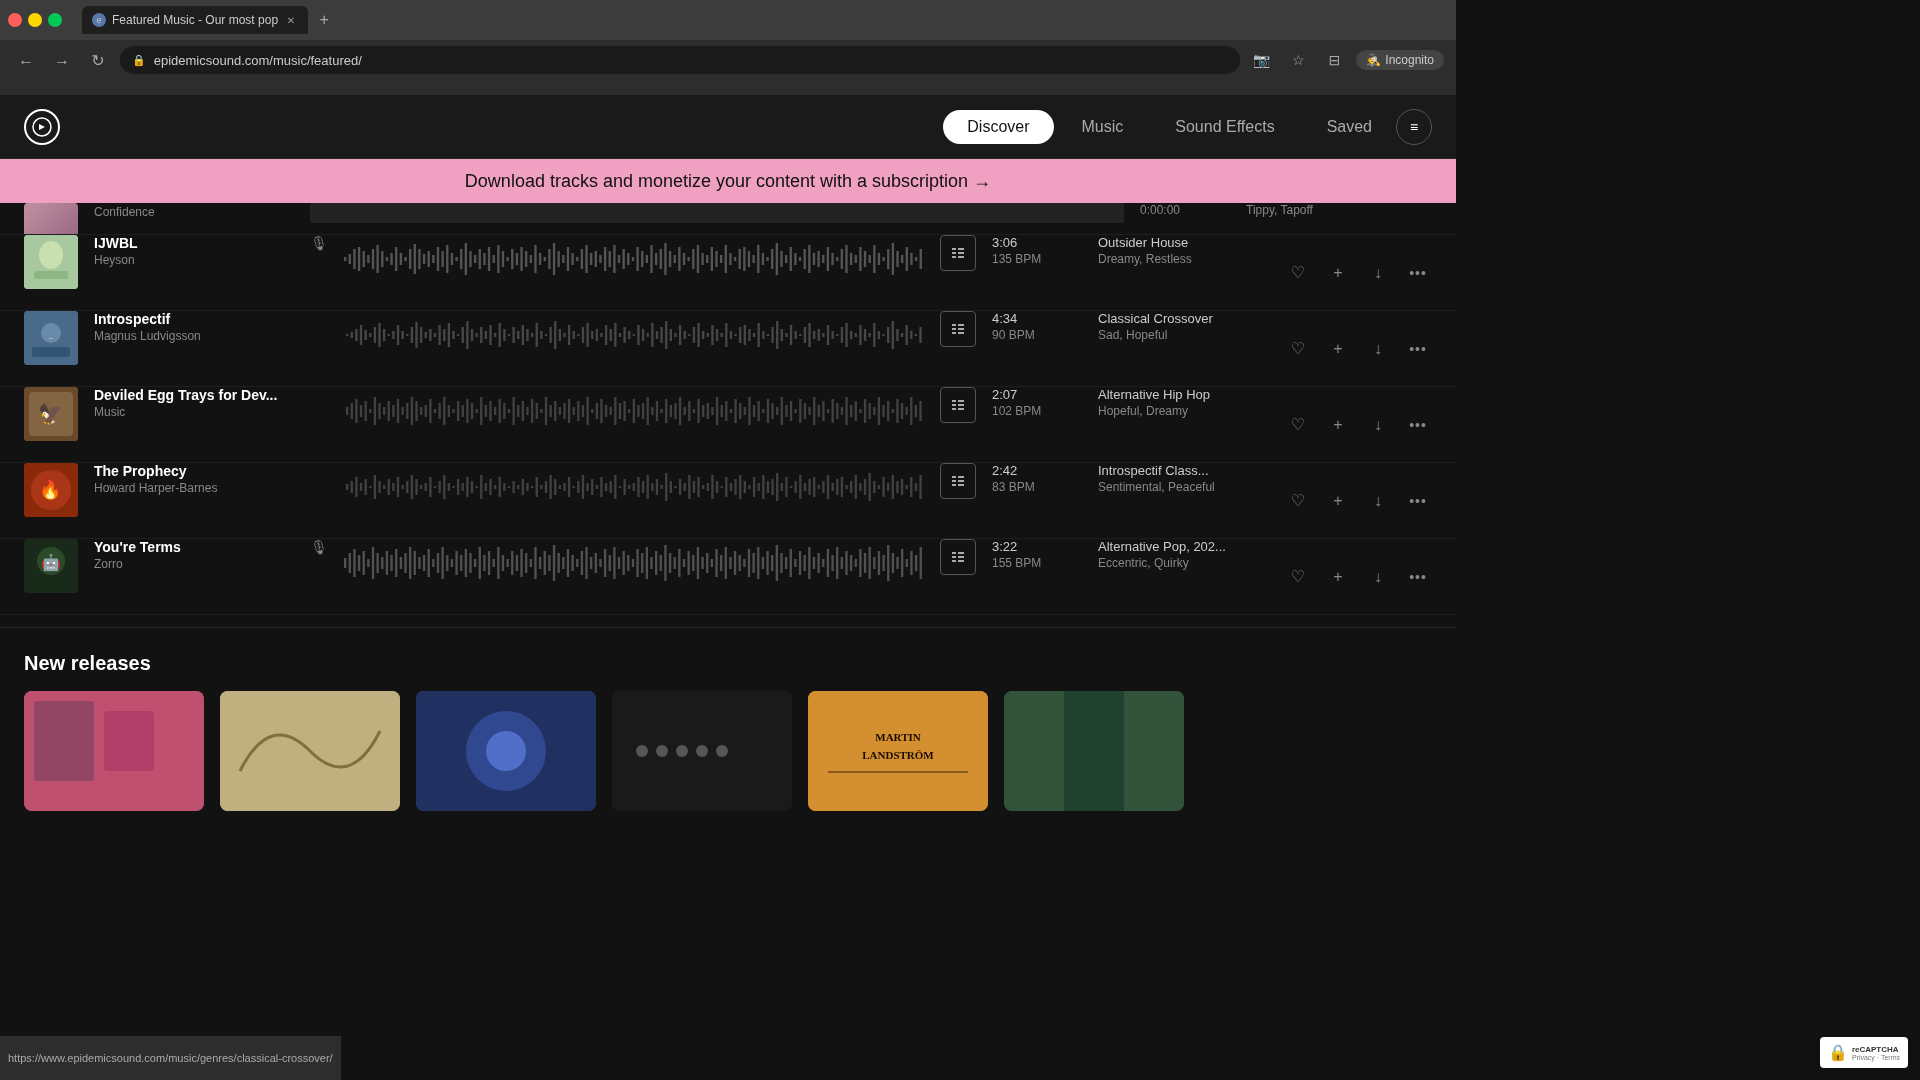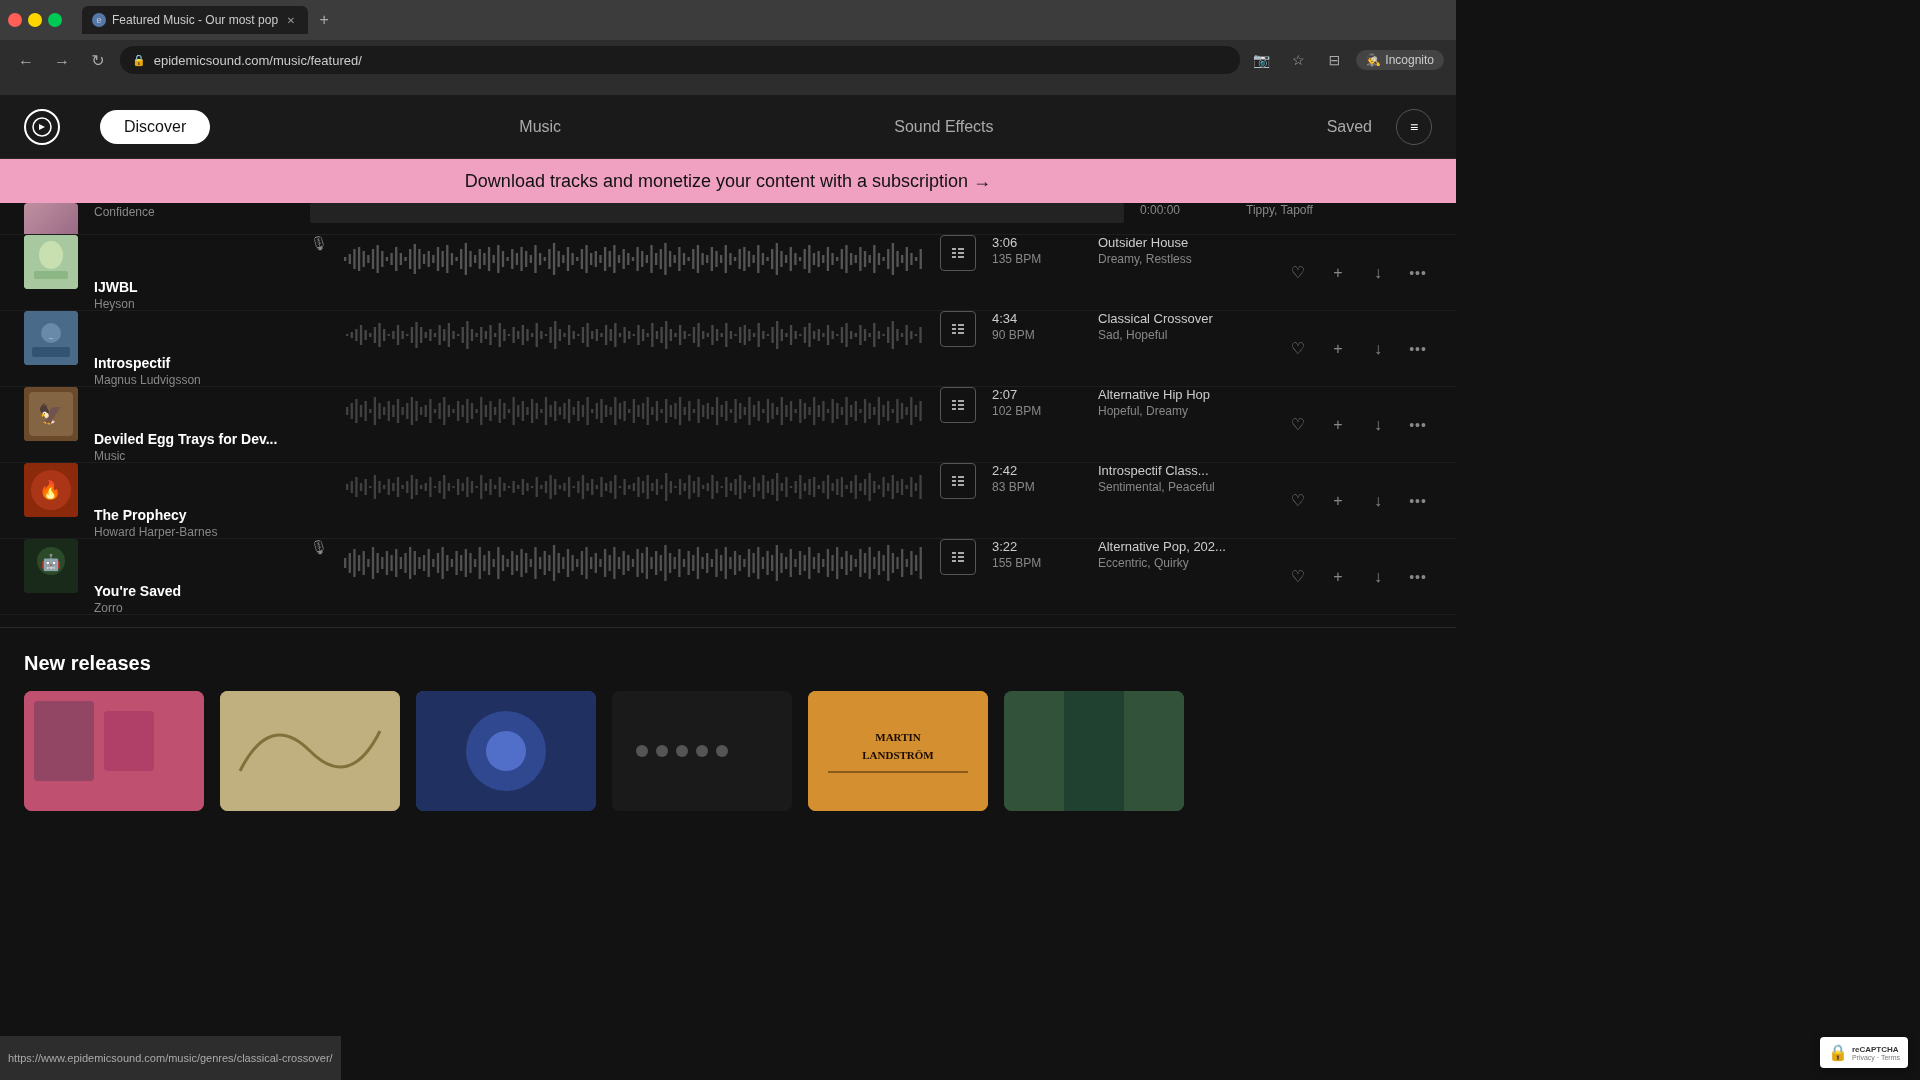--- a/index.html
+++ b/index.html
@@ -160,21 +160,21 @@
       border-radius: 50%;
       border: 2px solid #fff;
       display: flex; align-items: center; justify-content: center;
       font-size: 20px;
       color: #fff;
     }
     .nav-tabs {
       display: flex;
       gap: 4px;
       flex: 1;
-      justify-content: space-between;
+      justify-content: flex-end;
     }
     .nav-tab {
       padding: 8px 24px;
       border-radius: 20px;
       font-size: 16px;
       font-weight: 500;
       cursor: pointer;
       color: #aaa;
       transition: all 0.2s;
       border: none;
@@ -254,21 +254,20 @@
       width: 200px;
       flex-shrink: 0;
     }
     .track-title {
       font-size: 14px;
       font-weight: 600;
       color: #fff;
       white-space: nowrap;
       overflow: hidden;
       text-overflow: ellipsis;
-      margin-top: 44px;
     }
     .track-artist {
       font-size: 12px;
       color: #888;
       margin-top: 2px;
     }
     .track-mic-icon {
       color: #888;
       font-size: 14px;
       flex-shrink: 0;
@@ -1157,21 +1156,21 @@
 
     <div class="track-row">
       <div class="track-thumb thumb-youre-fake">
         <svg width="54" height="54">
             <rect width="54" height="54" fill="#1a2a1a"></rect>
             <circle cx="27" cy="22" r="14" fill="#2a4a2a"></circle>
             <text x="27" y="29" text-anchor="middle" fill="#80c080" font-size="16">🤖</text>
           </svg>
       </div>
       <div class="track-info">
-        <div class="track-title">You're Saved</div>
+        <div class="track-title">You're Terms</div>
         <div class="track-artist">Zorro</div>
       </div>
       <span class="track-mic-icon">🎙</span>
       <div class="waveform-container">
         <svg width="100%" height="40" preserveAspectRatio="none" viewBox="0 0 500 40">
           <g fill="#666" opacity="0.75">
             <rect x="0" y="15" width="2" height="10"></rect>
               <rect x="4" y="10" width="2" height="20"></rect>
               <rect x="8" y="6" width="2" height="28"></rect>
               <rect x="12" y="12" width="2" height="16"></rect>

